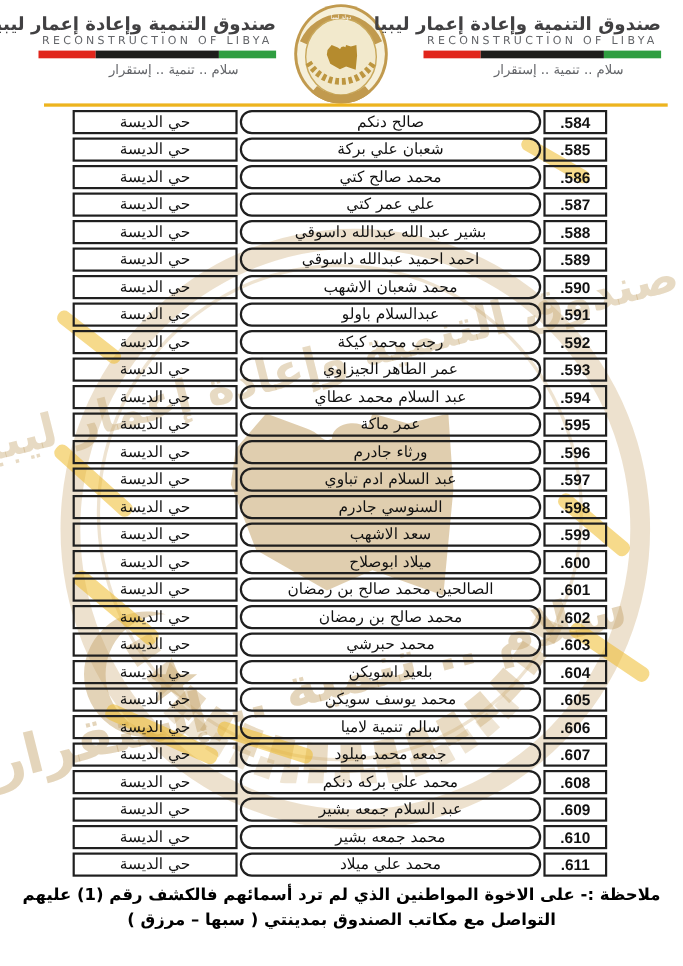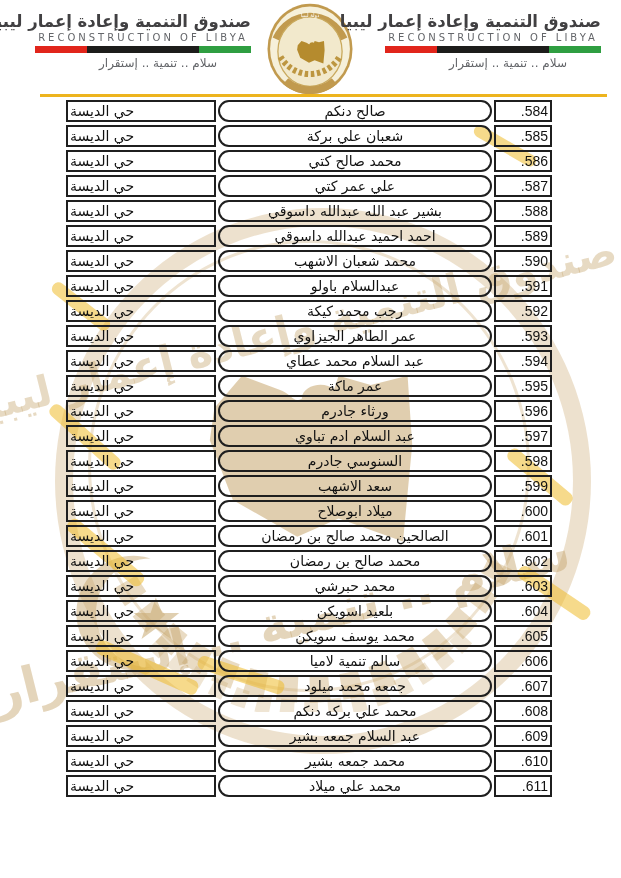--- a/index.html
+++ b/index.html
@@ -36,23 +36,23 @@
   .flag-red{width:24%;background:#e1251b;}
   .flag-black{width:52%;background:#1d1d1b;}
   .flag-green{width:24%;background:#2f9e41;}
   .logo-tagline{font-size:12px;color:#636569;text-align:center;direction:rtl;margin-top:3px;padding-left:30px;}
   .emblem{position:absolute;left:266px;top:3px;width:88px;height:92px;}
   .gold-rule{position:absolute;left:40px;top:94px;width:567px;height:3px;background:#edb41e;z-index:2;}
   
   table.list{position:absolute;left:64px;top:97px;z-index:1;border-collapse:separate;border-spacing:2px 3px;direction:rtl;}
   table.list td{border:2px solid #1f1f1f;height:18px;padding:0 2px;vertical-align:middle;
                 font-size:14px;color:#111;background:transparent;line-height:18px;}
-  td.no{width:50px;direction:ltr;text-align:right;font-family:"Liberation Sans",sans-serif;font-size:16px;padding-left:3px;}
+  td.no{width:50px;direction:ltr;text-align:center;font-family:"Liberation Sans",sans-serif;font-size:16px;padding-left:3px;font-weight:bold;}
   td.name{width:266px;text-align:center;border-radius:11px;}
-  td.district{width:142px;text-align:left;}
+  td.district{width:142px;text-align:center;}
   
   .footer{position:absolute;left:0;top:802px;width:621px;z-index:2;text-align:center;direction:rtl;
           font-size:15px;font-weight:bold;color:#000;line-height:23px;}
 </style>
 </head>
 <body>
 
 <div class="page">
 
   <div class="wm">
@@ -259,14 +259,18 @@
           <td class="district">حي الديسة</td>
         </tr>
         <tr>
           <td class="no">.611</td>
           <td class="name">محمد علي ميلاد</td>
           <td class="district">حي الديسة</td>
         </tr>
       </tbody>
   </table>
 
+  <div class="footer">
+    <div>ملاحظة :- على الاخوة المواطنين الذي لم ترد أسمائهم فالكشف رقم (1) عليهم</div>
+    <div>التواصل مع مكاتب الصندوق بمدينتي ( سبها – مرزق )</div>
+  </div>
 
 </div>
 
 </body></html>

